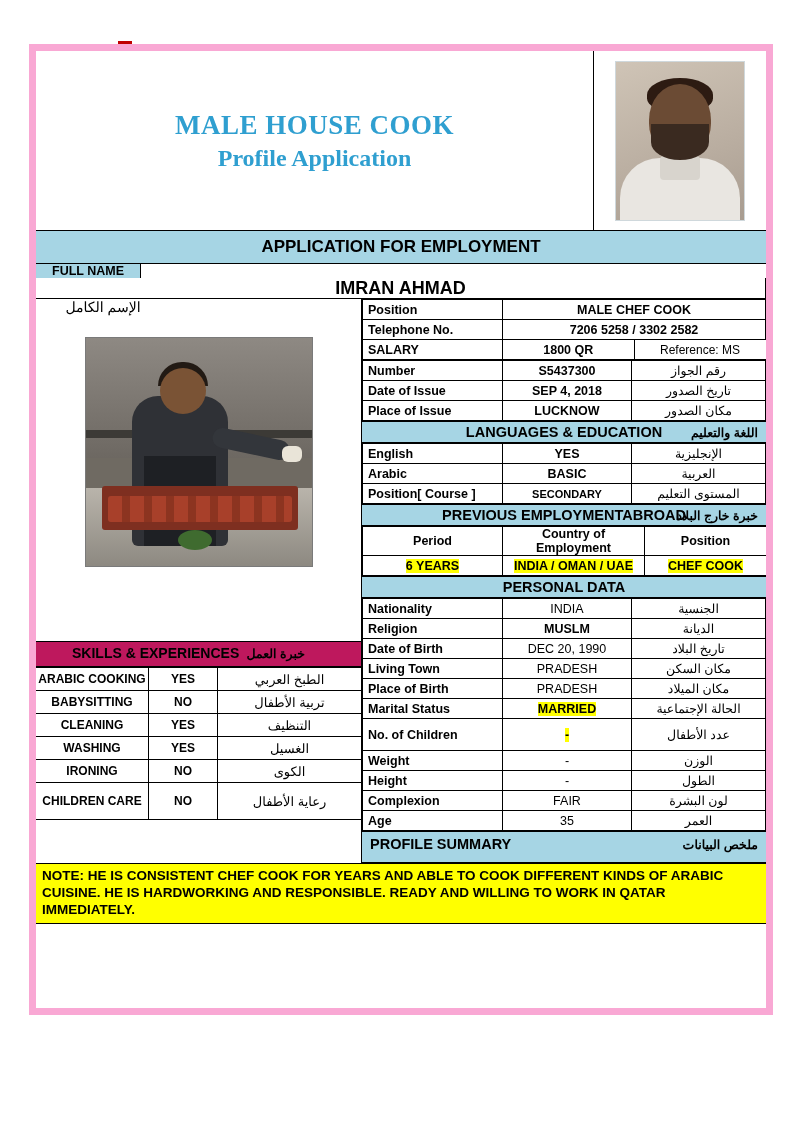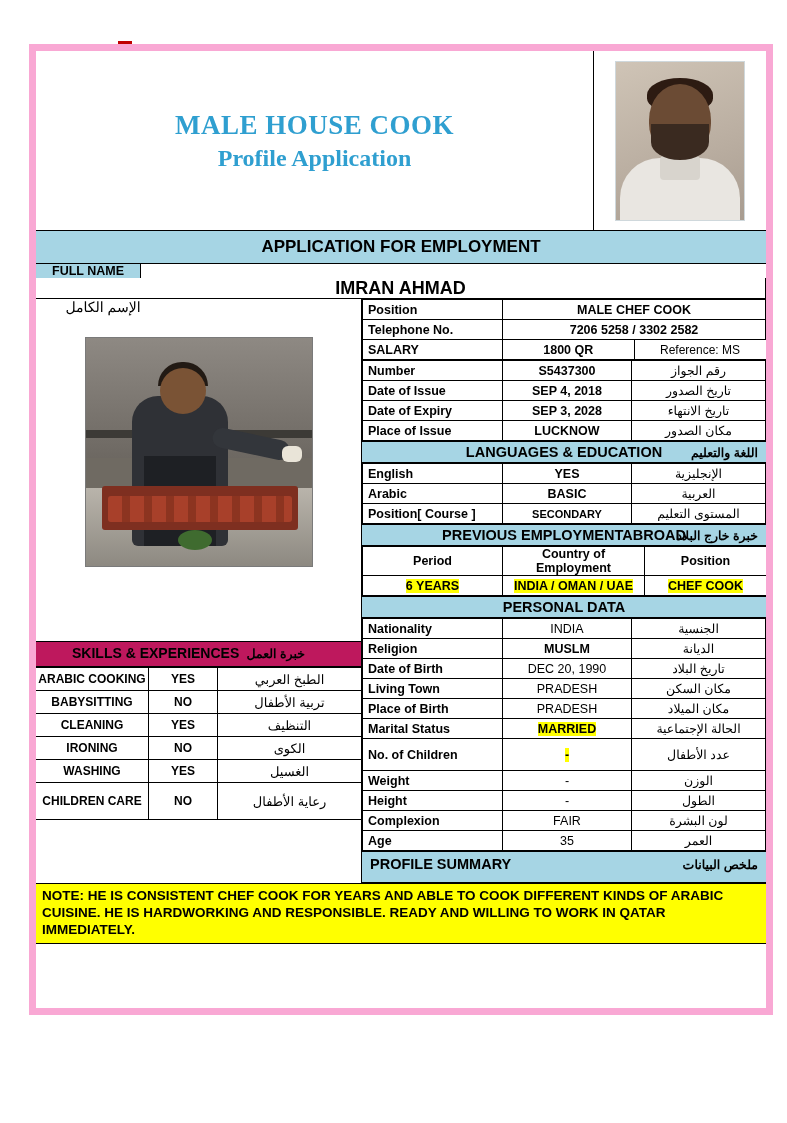--- a/index.html
+++ b/index.html
@@ -155,30 +155,30 @@
             <td>BABYSITTING</td>
             <td>NO</td>
             <td>تربية الأطفال</td>
           </tr>
           <tr>
             <td>CLEANING</td>
             <td>YES</td>
             <td>التنظيف</td>
           </tr>
           <tr>
+            <td>WASHING</td>
+            <td>YES</td>
+            <td>الغسيل</td>
+          </tr>
+          <tr>
             <td>IRONING</td>
             <td>NO</td>
             <td>الكوى</td>
           </tr>
           <tr>
-            <td>WASHING</td>
-            <td>YES</td>
-            <td>الغسيل</td>
-          </tr>
-          <tr>
             <td style="height:34px">CHILDREN CARE</td>
             <td>NO</td>
             <td>رعاية الأطفال</td>
           </tr>
         </tbody>
           </table>
       </div>
 
       <div class="col-right">
 
@@ -205,25 +205,20 @@
           <tbody>
               <tr>
             <td class="pd-k noL">Number</td>
             <td class="pd-v bold">S5437300</td>
             <td class="a">رقم الجواز</td>
           </tr>
           <tr>
             <td class="pd-k noL">Date of Issue</td>
             <td class="pd-v bold">SEP 4, 2018</td>
             <td class="a">تاريخ الصدور</td>
-          </tr>
-          <tr>
-            <td class="pd-k noL">Date of Expiry</td>
-            <td class="pd-v bold">SEP 3, 2028</td>
-            <td class="a">تاريخ الانتهاء</td>
           </tr>
           <tr>
             <td class="pd-k noL">Place of Issue</td>
             <td class="pd-v bold">LUCKNOW</td>
             <td class="a">مكان الصدور</td>
           </tr>
         </tbody>
           </table>
 
         <div class="band-sm">

